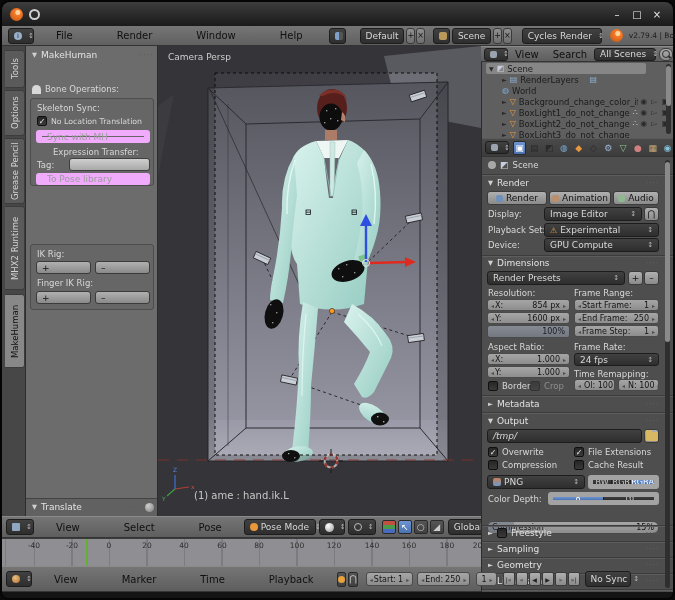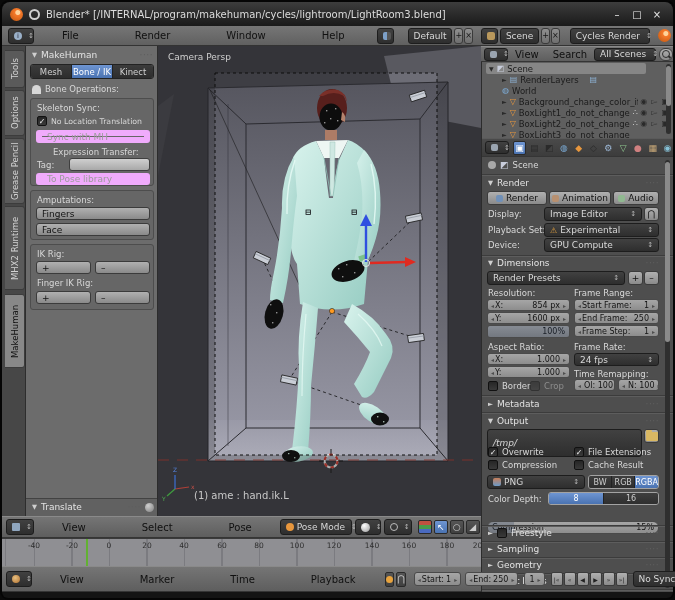--- a/index.html
+++ b/index.html
@@ -7,21 +7,21 @@
 #window{position:relative;width:675px;height:600px;background:#050505;border-radius:9px;overflow:hidden}
 .abs{position:absolute}
 .r{display:flex;align-items:center}
 
 .titlebar{left:2px;top:2px;right:2px;height:24px;background:linear-gradient(#3d3d3d,#1a1a1a);border-radius:8px 8px 0 0;display:flex;align-items:center;color:#dcdcdc;font-size:10px;gap:6px;padding:0 8px}
 .blogo{width:13px;height:13px;border-radius:50%;background:radial-gradient(circle at 60% 35%,#ffd39a 0 2px,#f5792a 3px,#c45a12 90%);flex:none}
 .applogo{width:11px;height:11px;border-radius:50%;border:2px solid #cfcfcf;flex:none}
 .wbtn{width:16px;height:14px;display:flex;align-items:center;justify-content:center;color:#e8e8e8;font-size:10px;margin-left:4px}
 
 .infobar{left:2px;top:26px;right:2px;height:20px;background:linear-gradient(#767676,#606060);border-bottom:1px solid #333;display:flex;align-items:center;font-size:10px;color:#101010}
-.menu{padding:0 28px;font-size:10px;color:#101010}
+.menu{padding:0 22px;font-size:10px;color:#101010}
 .dd{display:flex;align-items:center;gap:3px;background:linear-gradient(#414141,#2e2e2e);border:1px solid #1d1d1d;border-radius:3px;color:#d8d8d8;font-size:9px;height:16px;padding:0 5px;white-space:nowrap}
 .dd .ud{margin-left:auto;font-size:7px;color:#b5b5b5;padding-left:3px}
 .sbtn{width:14px;height:16px;display:flex;align-items:center;justify-content:center;background:linear-gradient(#8f8f8f,#6f6f6f);border:1px solid #3a3a3a;border-radius:3px;font-size:8px;color:#161616}
 .grip{width:12px;height:14px;margin-left:auto;background:repeating-linear-gradient(135deg,transparent 0 3px,#4c4c4c 3px 4px)}
 
 .btn{display:flex;align-items:center;justify-content:center;gap:3px;background:linear-gradient(#b0b0b0,#8a8a8a);border:1px solid #3b3b3b;border-radius:3px;font-size:9px;color:#131313;white-space:nowrap}
 .btn.dis{background:none;border:6px solid #f0abfc;color:#9c9c9c}
 .nf{display:flex;align-items:center;background:linear-gradient(#a6a6a6,#8d8d8d);border:1px solid #4a4a4a;border-radius:3px;font-size:8px;color:#141414;height:12px;padding:0 2px;white-space:nowrap}
 .nf .ar{font-size:6px;color:#4e4e4e;padding:0 1px}
 .nf .v{margin-left:auto;padding:0 2px}
@@ -61,21 +61,21 @@
 .orow{position:absolute;height:11px;display:flex;align-items:center;gap:3px;font-size:8.5px;color:#1b1b1b;white-space:nowrap}
 .oric{font-size:8px;color:#2a2a2a}
 
 .props{left:481px;top:138px;width:192px;height:454px;background:#4e4e4e;border-left:1px solid #2c2c2c;overflow:hidden;font-size:8.5px}
 .psep{position:absolute;left:0;width:100%;height:1px;background:#3c3c3c;box-shadow:0 1px 0 #5d5d5d}
 .scroll{position:absolute;width:5px;border-radius:3px;background:#2f2f2f}
 .thumb{position:absolute;left:0;width:5px;border-radius:3px;background:#8a8a8a}
 .slider{position:relative;display:flex;align-items:center;background:linear-gradient(#a6a6a6,#8d8d8d);border:1px solid #4a4a4a;border-radius:6px;font-size:8px;color:#141414;height:13px;padding:0 4px;overflow:hidden}
 .slider .fill{position:absolute;left:0;top:0;bottom:0;background:rgba(40,60,90,.25)}
 .slider .v{margin-left:auto}
-.segp{display:flex;position:absolute;height:13px;border-radius:3px;overflow:hidden;border:1px solid #a3a3a3}
+.segp{display:flex;position:absolute;height:13px;border-radius:3px;overflow:hidden;border:5px solid #a3a3a3}
 .segp>div{display:flex;align-items:center;justify-content:center;font-size:8px;flex:1;background:linear-gradient(#3e3e3e,#2f2f2f);color:#ccc;border-right:1px solid #222}
 .segp>div:last-child{border-right:none}
 .segp>div.on{background:linear-gradient(#6e95d2,#4a73b2);color:#fff}
 .folder{width:12px;height:9px;background:#d9b863;border-radius:1px;position:relative}
 .folder:before{content:"";position:absolute;left:0;top:-2px;width:6px;height:2px;background:#d9b863;border-radius:1px 1px 0 0}
 .mag{width:10px;height:10px;position:relative}
 .mag:before{content:"";position:absolute;left:1px;top:1px;width:6px;height:6px;border:1.4px solid #2e2e2e;border-radius:50%}
 .mag:after{content:"";position:absolute;left:7px;top:7px;width:3px;height:1.6px;background:#2e2e2e;transform:rotate(45deg)}
 
 .ruler{left:2px;top:538px;width:479px;height:28px;background:#8f8f93;border-top:1px solid #3a3a3a;overflow:hidden}
@@ -87,21 +87,20 @@
 .botbar{left:2px;top:592px;right:2px;height:6px;background:#141414;border-radius:0 0 8px 8px}
 </style>
 </head>
 <body>
 
 <div id="window">
 
   <div class="abs titlebar">
     <span class="blogo"></span>
     <span class="applogo"></span>
-    <span>Blender* [/INTERNAL/program/makehuman/cycles/lightroom/LightRoom3.blend]</span>
     <span style="margin-left:auto" class="r">
       <span class="wbtn">–</span>
       <span class="wbtn">□</span>
       <span class="wbtn">×</span>
     </span>
   </div>
 
   <div class="abs infobar">
     <span class="dd" style="margin-left:6px;width:26px">
         <span class="sq" style="width:8px;height:8px;border-radius:50%;background:#9ab0c8;color:#223;font-size:7px;text-align:center;line-height:8px">i</span>
@@ -143,45 +142,35 @@
     <div class="vtab" style="top:160px;height:84px">MHX2 Runtime</div>
     <div class="vtab on" style="top:248px;height:74px">MakeHuman</div>
   </div>
 
   <div class="abs shelf">
     <div class="abs ph" style="left:6px;top:4px;right:4px">
       <span class="tri">▼</span>
       <span>MakeHuman</span>
       <span class="dots">····</span>
     </div>
-    <div class="seg" style="top:18px">
-      <div>Mesh</div>
-      <div class="on">Bone / IK</div>
-      <div>Kinect</div>
-    </div>
     <div class="abs r" style="left:6px;top:38px;gap:4px">
       <span class="sq" style="width:9px;height:9px;background:#d8d8d8;border-radius:50% 50% 0 0"></span>
       <span class="lab">Bone Operations:</span>
     </div>
     <div class="sbox" style="top:52px;height:88px">
       <span class="abs lab" style="left:6px;top:4px">Skeleton Sync:</span>
       <span class="abs r" style="left:6px;top:17px;gap:4px">
         <span class="cb">✓</span>
         <span class="lab" style="font-size:7.8px">No Location Translation</span>
       </span>
       <span class="abs btn dis" style="left:5px;top:31px;width:114px;height:13px;justify-content:flex-start;padding-left:5px">Sync with MH</span>
       <span class="abs lab" style="left:22px;top:48px">Expression Transfer:</span>
       <span class="abs lab" style="left:6px;top:61px">Tag:</span>
       <span class="abs inp" style="left:38px;top:59px;width:81px"></span>
       <span class="abs btn dis" style="left:5px;top:74px;width:114px;height:12px;justify-content:flex-start;padding-left:5px">To Pose library</span>
-    </div>
-    <div class="sbox" style="top:144px;height:50px">
-      <span class="abs lab" style="left:6px;top:4px">Amputations:</span>
-      <span class="abs btn" style="left:5px;top:16px;width:114px;height:13px;justify-content:flex-start;padding-left:5px">Fingers</span>
-      <span class="abs btn" style="left:5px;top:32px;width:114px;height:13px;justify-content:flex-start;padding-left:5px">Face</span>
     </div>
     <div class="sbox" style="top:198px;height:66px">
       <span class="abs lab" style="left:6px;top:4px">IK Rig:</span>
       <span class="abs btn" style="left:5px;top:16px;width:55px;height:13px;justify-content:flex-start;padding-left:5px">+</span>
       <span class="abs btn" style="left:64px;top:16px;width:55px;height:13px;justify-content:flex-start;padding-left:5px">–</span>
       <span class="abs lab" style="left:6px;top:33px">Finger IK Rig:</span>
       <span class="abs btn" style="left:5px;top:46px;width:55px;height:13px;justify-content:flex-start;padding-left:5px">+</span>
       <span class="abs btn" style="left:64px;top:46px;width:55px;height:13px;justify-content:flex-start;padding-left:5px">–</span>
     </div>
     <div class="abs" style="left:0;top:452px;width:132px;height:18px;background:#616161;border-top:1px solid #424242">
@@ -660,21 +649,21 @@
         <span>Metadata</span>
         <span class="dots">····</span>
       </div>
     <div class="psep" style="top:274px"></div>
 
     <div class="ph" style="position:absolute;left:6px;top:278px;right:14px">
         <span class="tri">▼</span>
         <span>Output</span>
         <span class="dots">····</span>
       </div>
-    <span class="abs dd" style="left:5px;top:291px;width:155px;height:28px;font-style:italic">
+    <span class="abs dd" style="left:5px;top:291px;width:155px;height:14px;font-style:italic">
         <span>/tmp/</span>
       </span>
     <span class="abs btn" style="left:162px;top:291px;width:15px;height:14px">
         <span class="folder"></span>
       </span>
     <span class="abs r" style="left:6px;top:309px;gap:4px">
         <span class="cb">✓</span>
         <span class="lab">Overwrite</span>
       </span>
     <span class="abs r" style="left:92px;top:309px;gap:4px">

